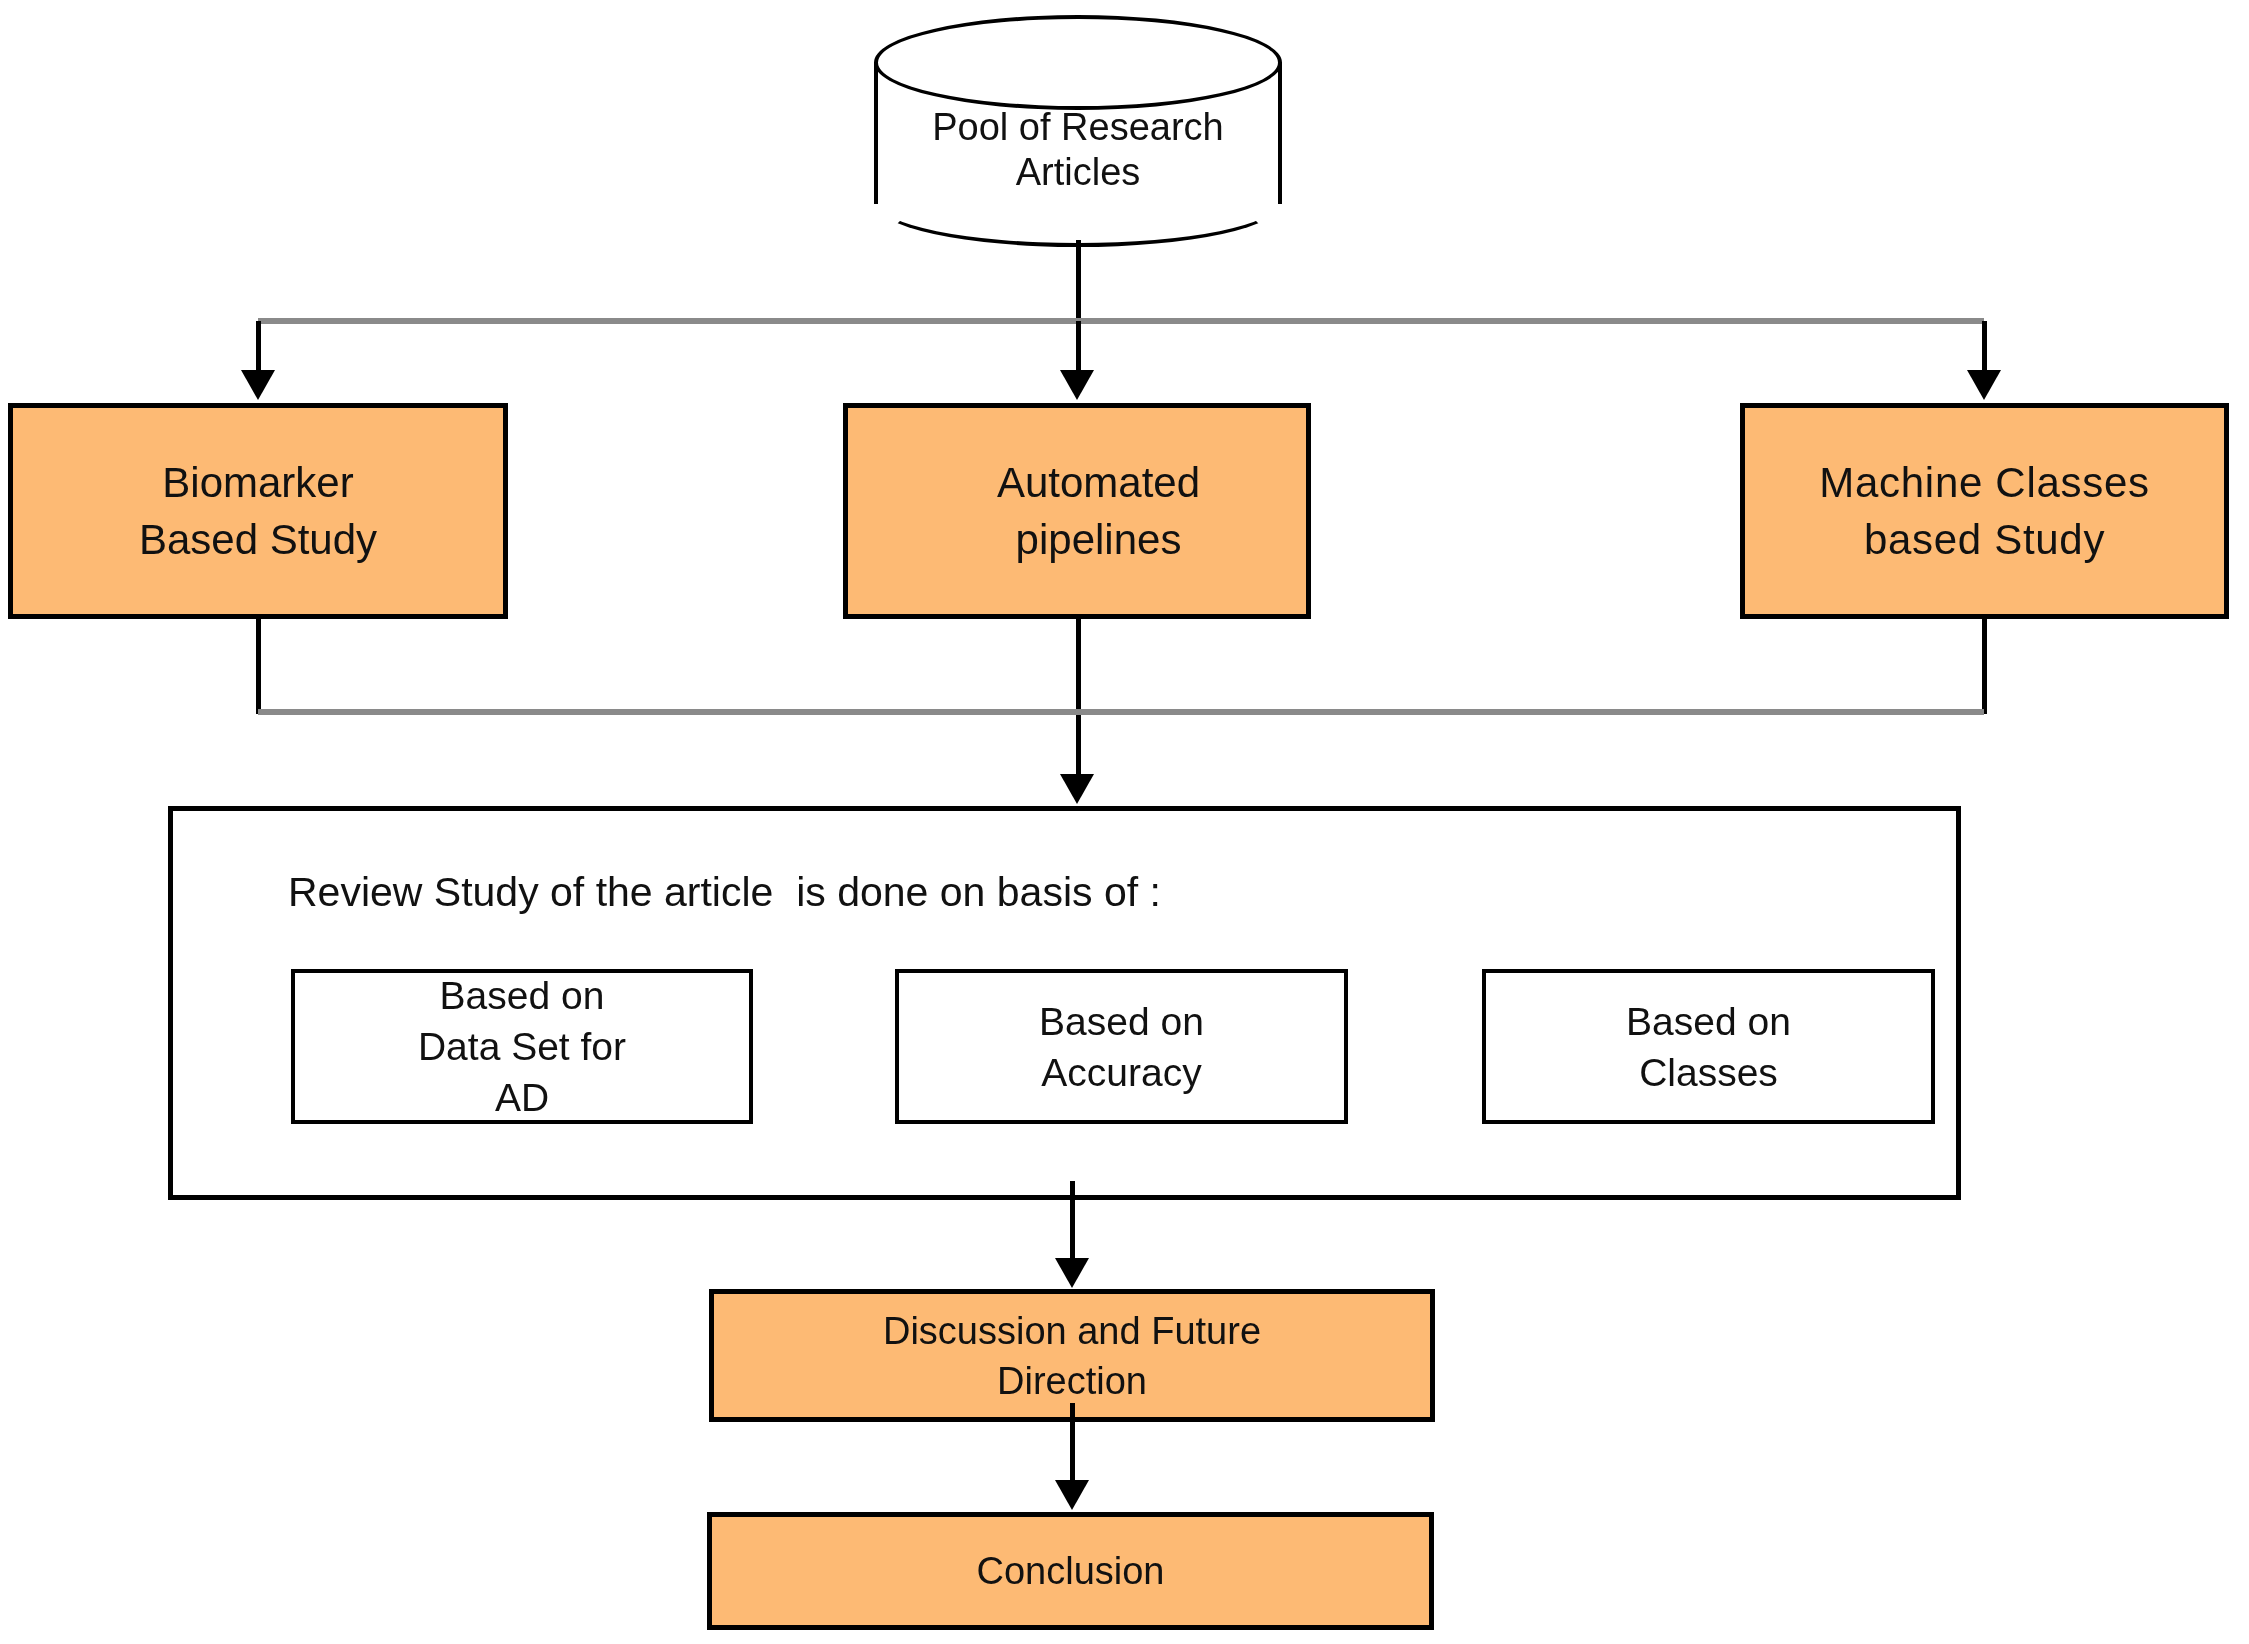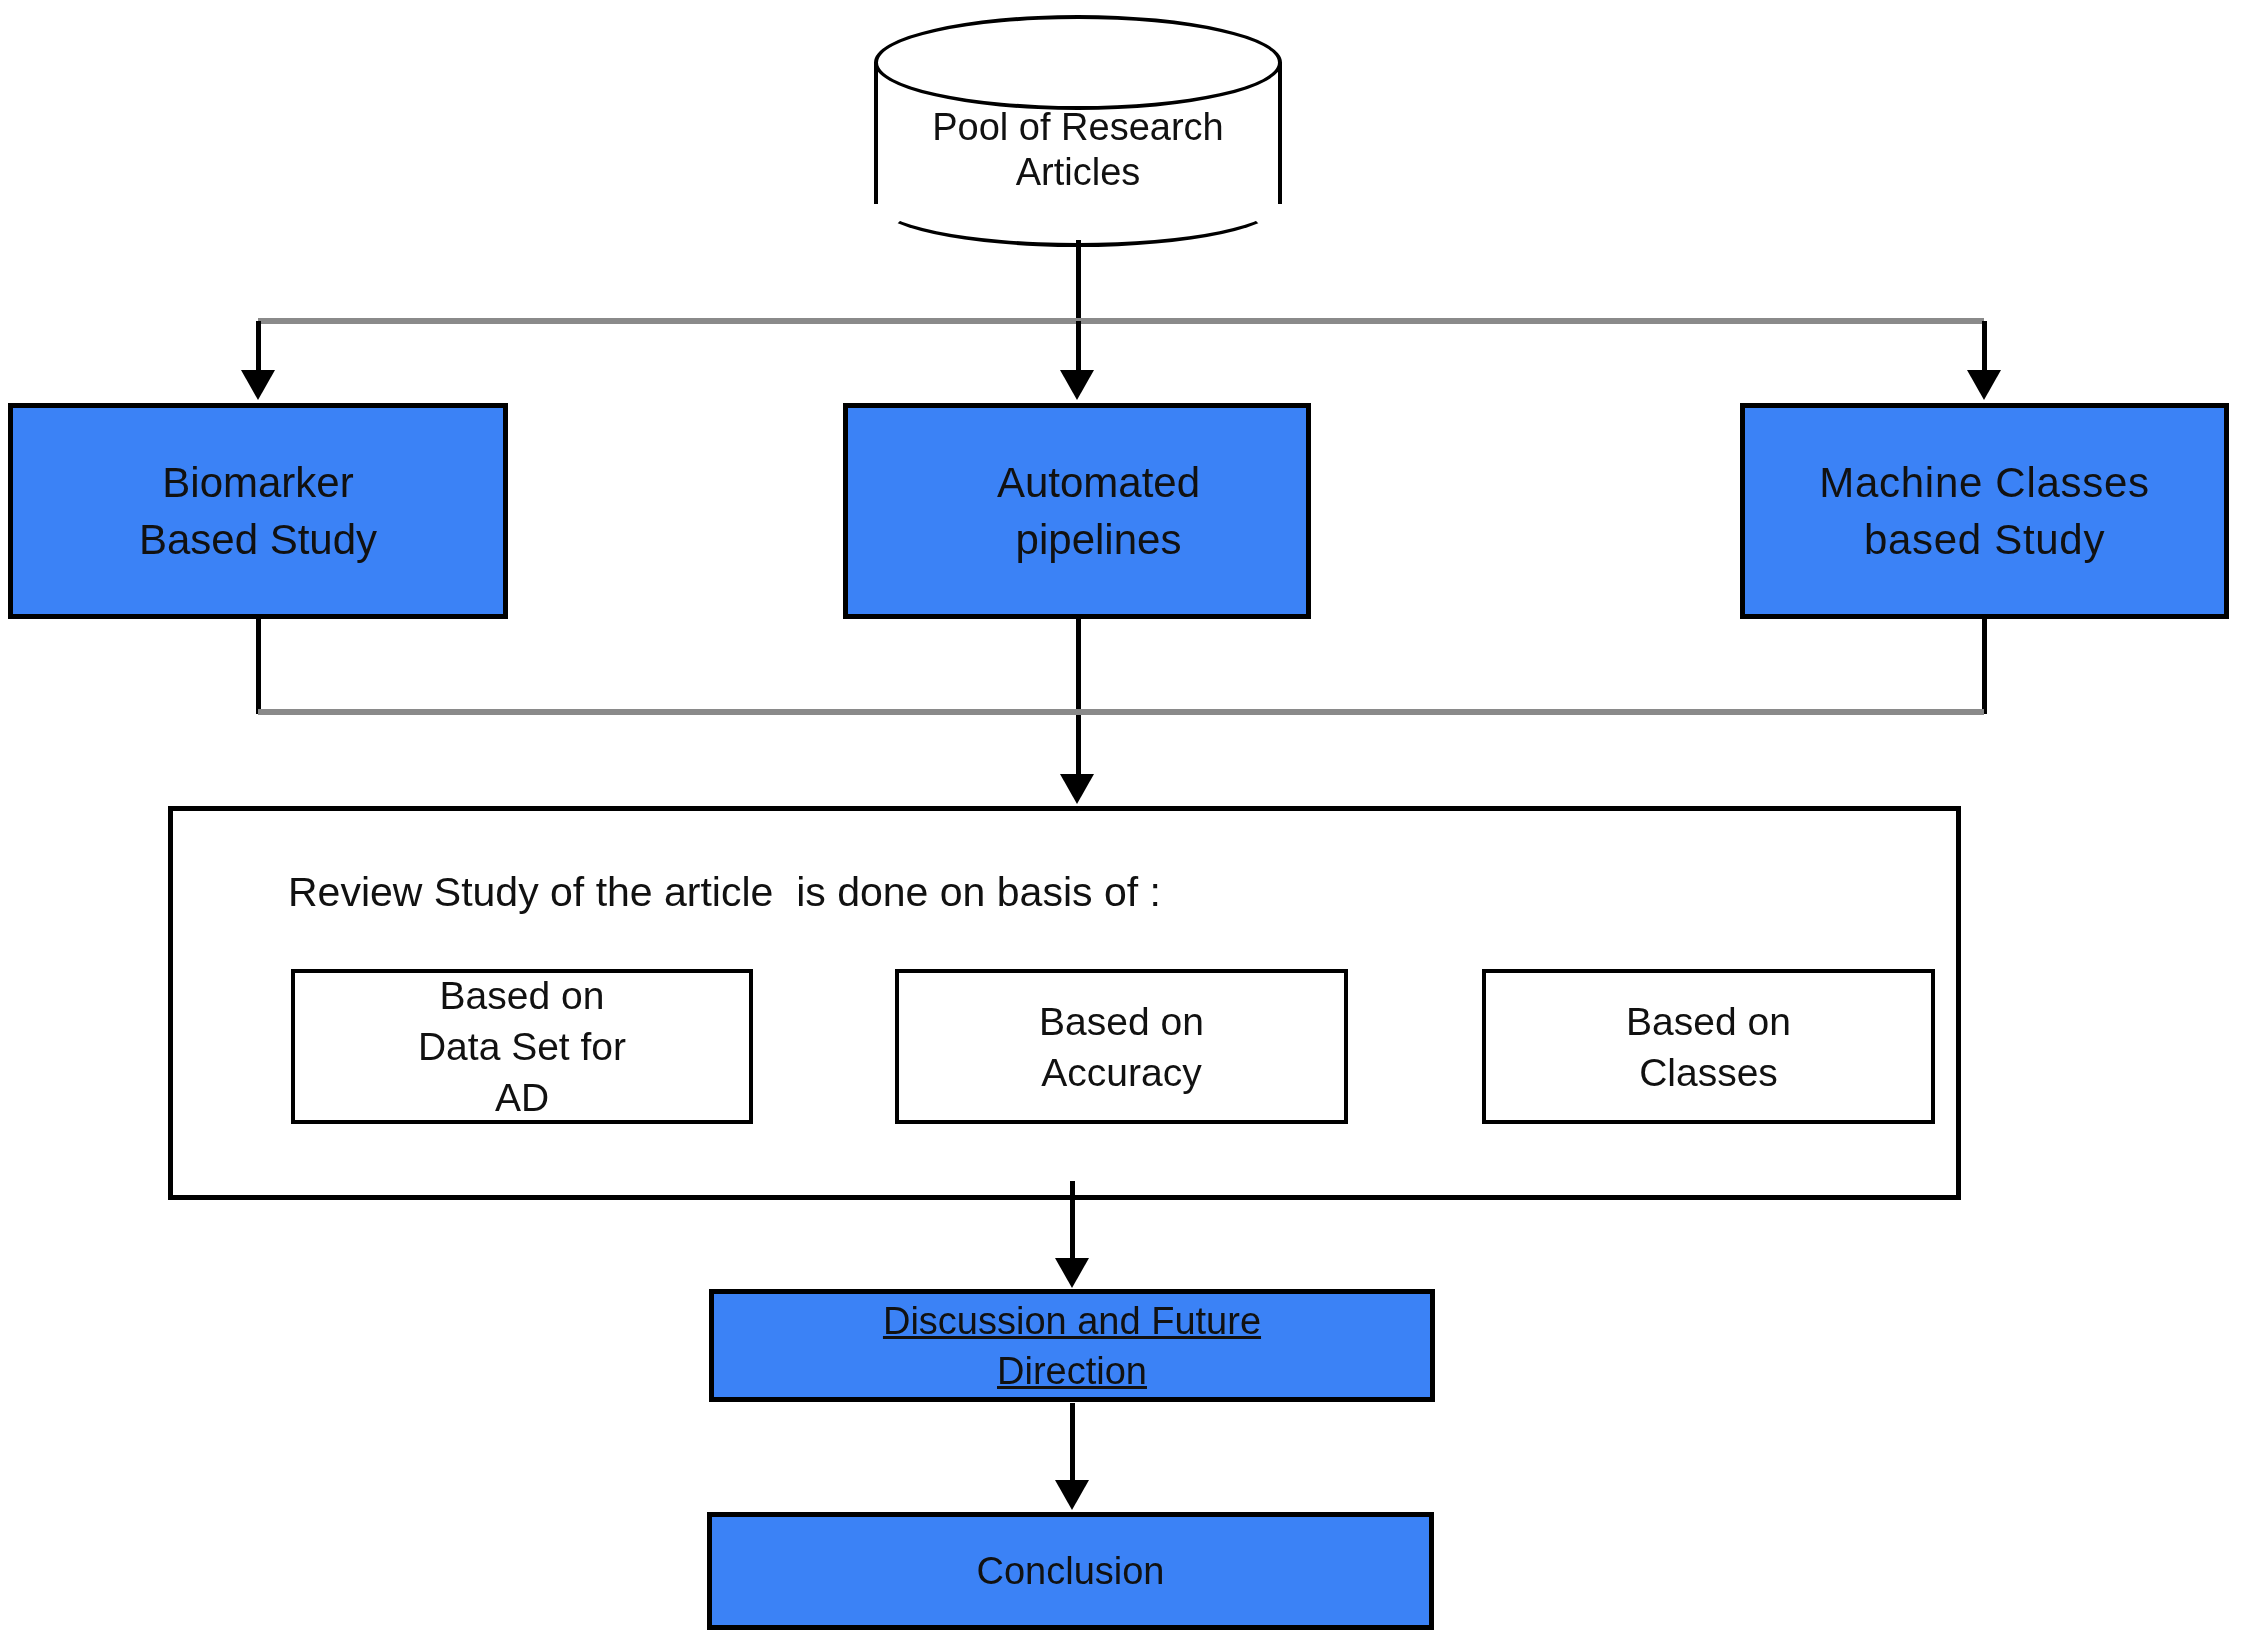--- a/index.html
+++ b/index.html
@@ -2,21 +2,21 @@
 <html style="font-size:10.5px"><head>
 <meta charset="utf-8">
 <style>
   html,body{margin:0;padding:0;background:#ffffff;}
   #canvas{
     position:relative;width:2250px;height:1644px;background:#ffffff;
     font-family:"Liberation Sans","DejaVu Sans",sans-serif;color:#111111;
     overflow:hidden;
   }
   .box{
-    position:absolute;border:5.3px solid #000000;background:#3b82f6;
+    position:absolute;border:5.3px solid #000000;background:#fdba74;
     display:flex;align-items:center;justify-content:center;text-align:center;
     box-sizing:border-box;
   }
   .label{white-space:pre-line;}
   .vline{position:absolute;width:4.6px;background:#000000;}
   .hline{position:absolute;height:6px;background:#8a8a8a;}
   .arrow{
     position:absolute;width:0;height:0;
     border-left:17px solid transparent;border-right:17px solid transparent;
     border-top:30px solid #000000;
@@ -54,21 +54,21 @@
   }
   .subbox{
     position:absolute;border:4.6px solid #000000;background:#ffffff;
     display:flex;align-items:center;justify-content:center;text-align:center;
     box-sizing:border-box;font-size:39px;line-height:51px;top:158px;height:155px;
   }
   #dataset-box{left:118px;width:462px;}
   #accuracy-box{left:722px;width:453px;}
   #classes-box{left:1309px;width:453px;}
   
-  #discussion-box{left:709px;top:1289px;width:726px;height:113px;font-size:38px;line-height:50px;text-decoration:underline;}
+  #discussion-box{left:709px;top:1289px;width:726px;height:133px;font-size:38px;line-height:50px;}
   #conclusion-box{left:707px;top:1512px;width:727px;height:118px;font-size:38px;}
 </style>
 </head>
 <body>
 
 <div id="canvas">
 
   <div>
     <div class="cyl-body"></div>
     <div class="cyl-top"></div>

